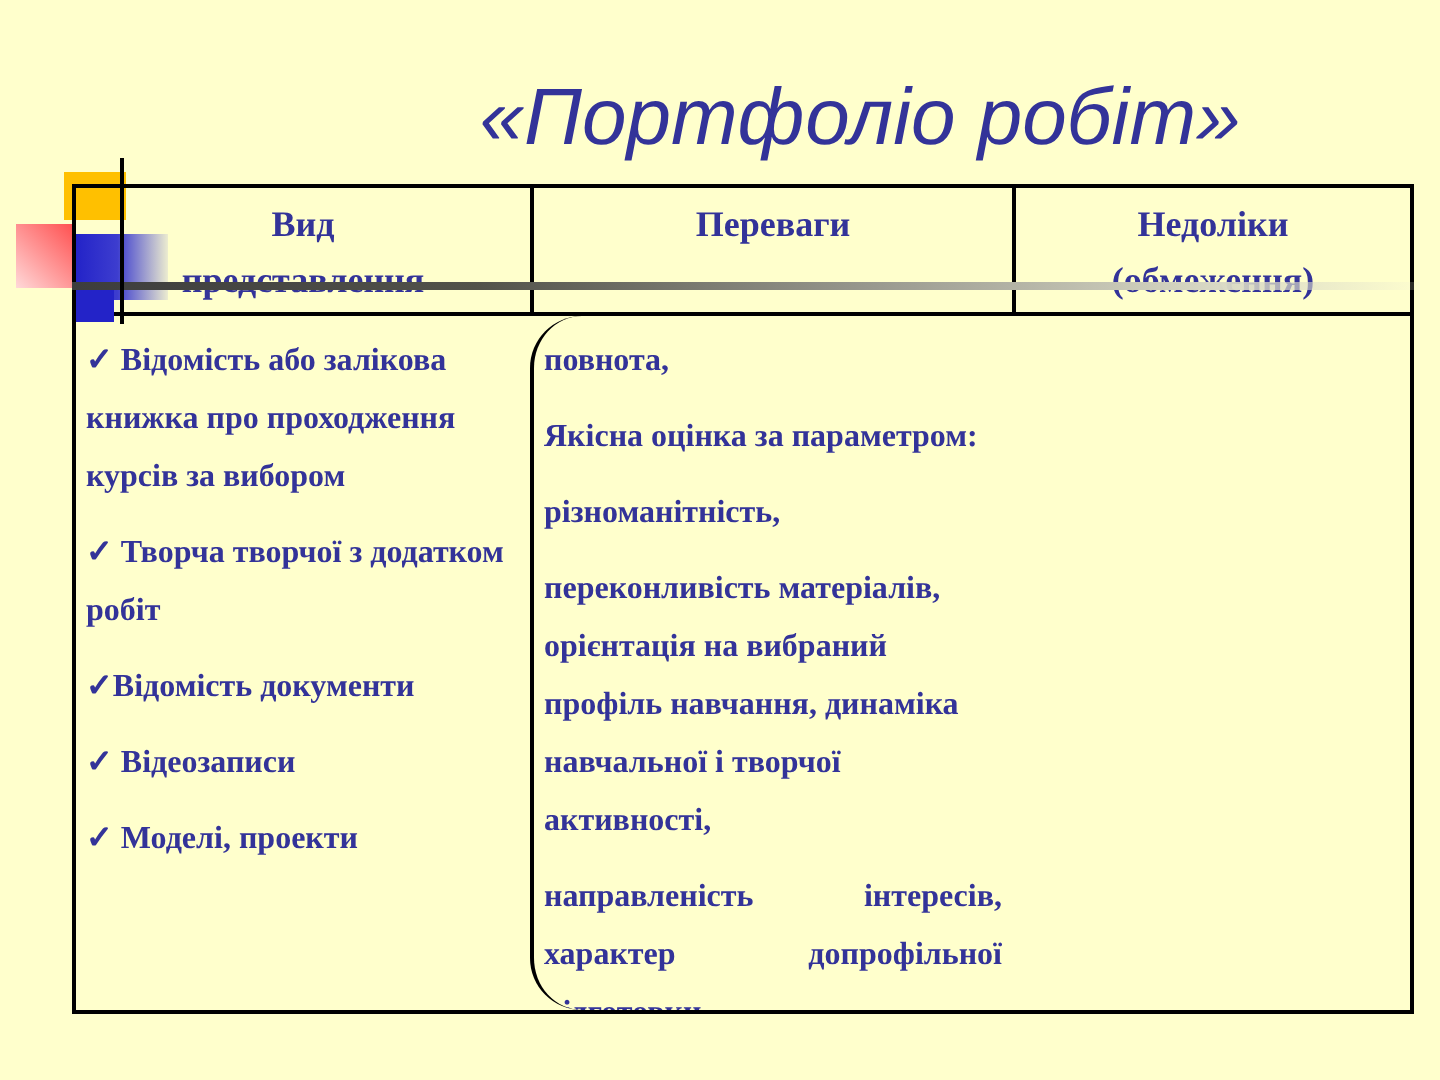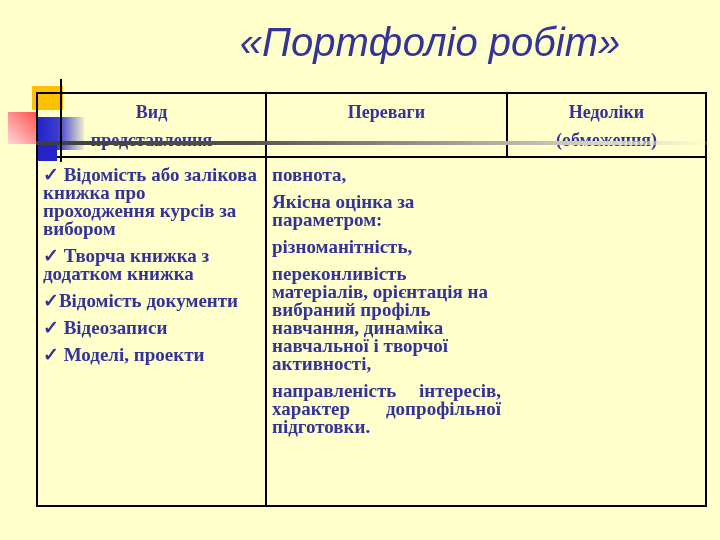--- a/index.html
+++ b/index.html
@@ -5,21 +5,21 @@
   html,body{margin:0;padding:0;}
   body{
     width:720px;height:540px;overflow:hidden;
     background:#FFFFCC;
     font-family:"Liberation Serif", serif;
   }
   .slide{position:relative;width:720px;height:540px;background:#FFFFCC;}
 
   
   .title{
-    position:absolute;left:160px;top:19px;width:540px;margin:0;
+    position:absolute;left:160px;top:36px;width:540px;margin:0;
     text-align:center;
     font-family:"Liberation Sans", sans-serif;
     font-style:italic;font-weight:normal;
     font-size:40px;line-height:1.15;
     color:#333399;
     z-index:1;
   }
 
   
   .sq-yellow{position:absolute;left:32px;top:86px;width:31px;height:24px;
@@ -43,21 +43,21 @@
     display:grid;
     grid-template-columns:227px 241px auto;
     grid-template-rows:64px auto;
     color:#333399;font-weight:bold;
     z-index:3;
   }
   .cell{box-sizing:border-box;overflow:hidden;}
   .c2,.c3{border-left:2px solid #000;}
   .hdr{border-bottom:2px solid #000;text-align:center;
     font-size:18px;line-height:28px;padding-top:4px;}
-  .bodycell{padding:8px 5px 4px 5px;font-size:19px;line-height:18px;}
+  .bodycell{padding:8px 5px 4px 5px;font-size:16px;line-height:29px;border-radius:26px;}
   .bodycell p{margin:0 0 9px 0;}
   .justify{text-align:justify;}
 </style>
 </head>
 <body>
 
 <div class="slide">
 
   <h1 class="title">«Портфоліо робіт»</h1>
 
@@ -73,21 +73,21 @@
     <div class="cell hdr c2">
       <div>Переваги</div>
     </div>
     <div class="cell hdr c3">
       <div>Недоліки</div>
       <div>(обмеження)</div>
     </div>
 
     <div class="cell bodycell c1">
       <p>✓ Відомість або залікова книжка про проходження курсів за вибором</p>
-      <p>✓ Творча книжка з додатком книжка</p>
+      <p>✓ Творча творчої з додатком робіт</p>
       <p>✓Відомість документи</p>
       <p>✓ Відеозаписи</p>
       <p>✓ Моделі, проекти</p>
     </div>
 
     <div class="cell bodycell c2">
       <p>повнота,</p>
       <p>Якісна оцінка за параметром:</p>
       <p>різноманітність,</p>
       <p>переконливість матеріалів, орієнтація на вибраний профіль навчання, динаміка навчальної і творчої активності,</p>

